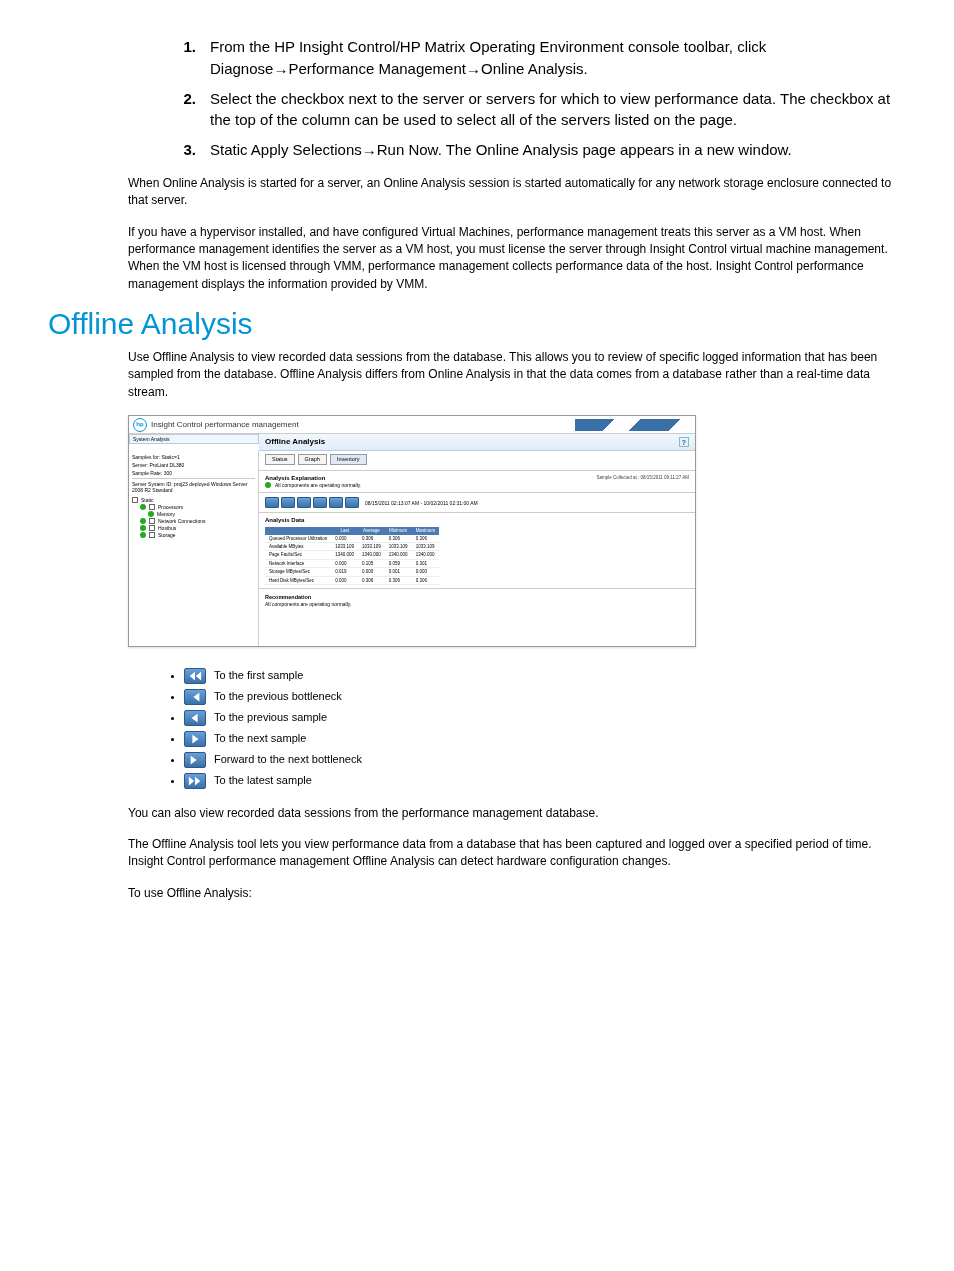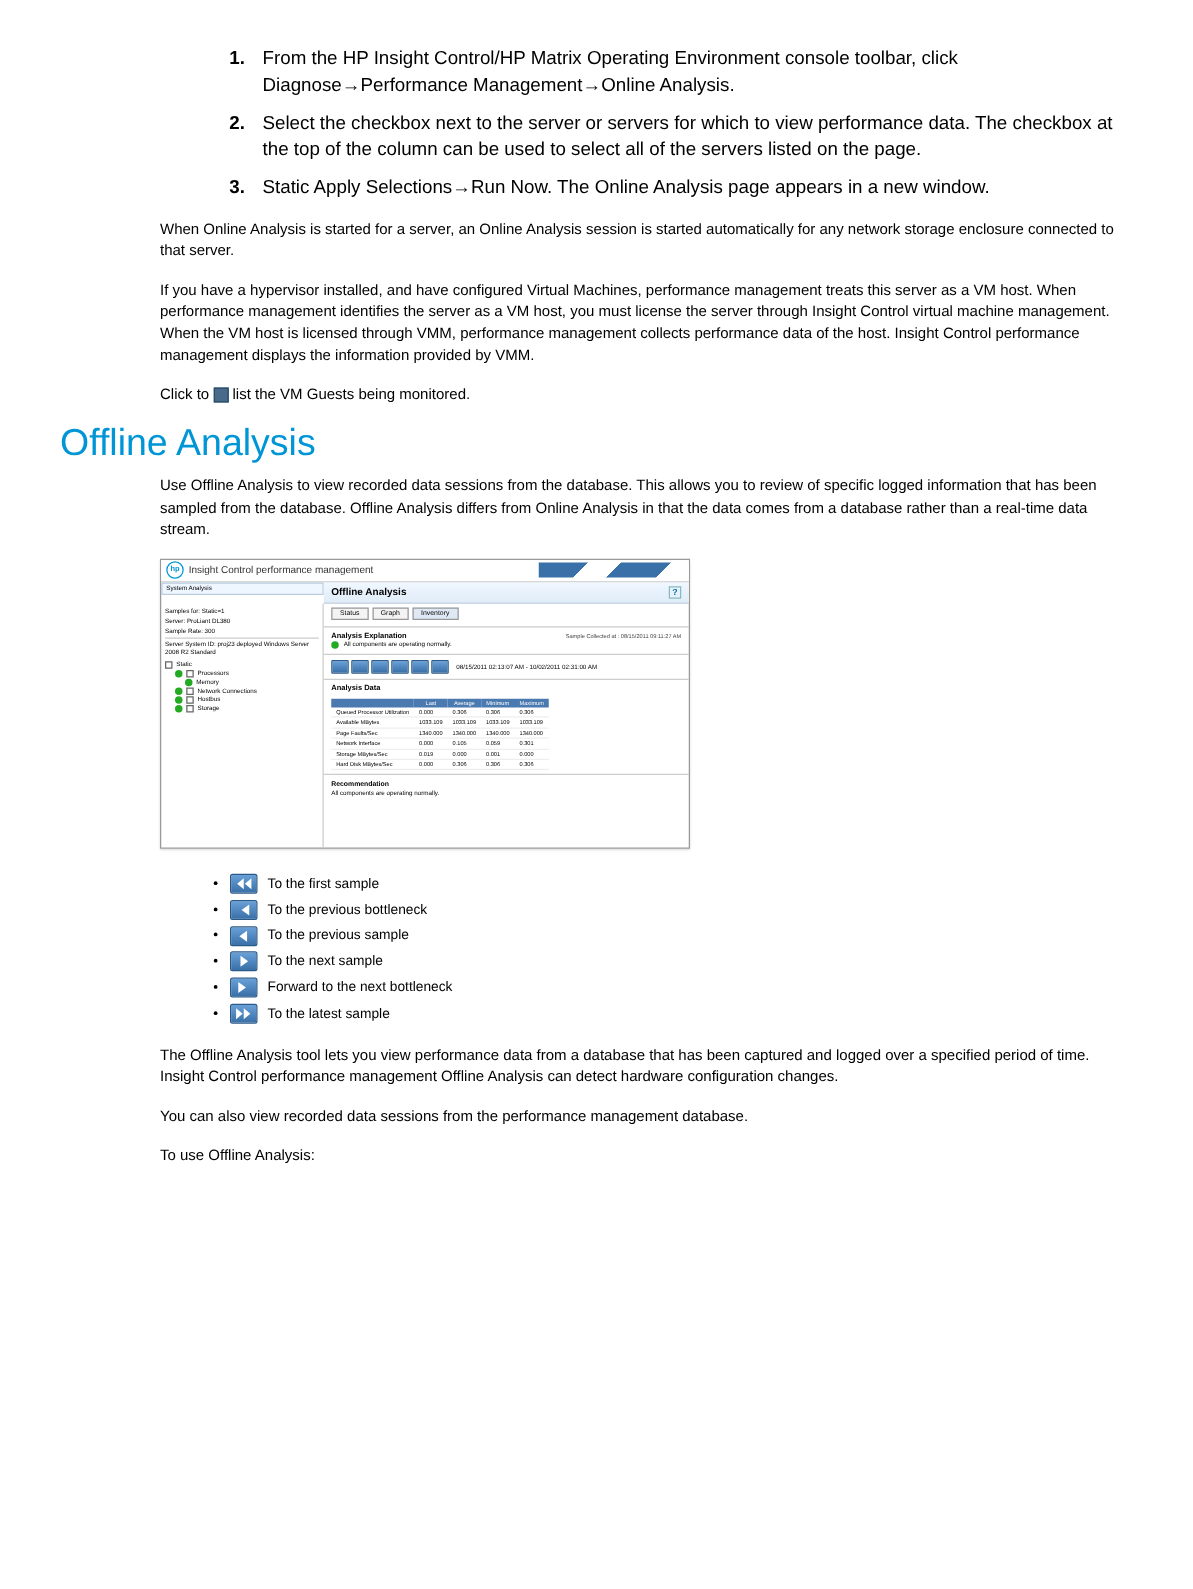--- a/index.html
+++ b/index.html
@@ -13,21 +13,21 @@
   .para { font-size: 12px; line-height: 1.45; margin-bottom: 14px; }
   .bold { font-weight: normal; }
   h1.section { font-size: 30px; font-weight: normal; color: #0096d6; margin: 14px 0 8px 0; }
   h2.subsection { font-size: 22px; font-weight: normal; color: #0096d6; margin: 18px 0 8px 0; }
   .inline-icon { display: inline-block; width: 12px; height: 12px; background: #4a6a8a; vertical-align: middle; border: 1px solid #2a4a6a; }
   .nav-icon { display: inline-block; width: 22px; height: 16px; background: linear-gradient(#6aa0d8, #3a70a8); border: 1px solid #2a5a8a; border-radius: 2px; vertical-align: middle; margin-right: 8px; position: relative; }
   .nav-icon svg { position: absolute; top: 0; left: 0; width: 100%; height: 100%; }
   ul.navlist { list-style: disc; margin-left: 56px; margin-bottom: 14px; }
   ul.navlist li { font-size: 11px; line-height: 1.9; }
   
-  .figure { width: 424px; margin: 6px 0 18px 0; border: 1px solid #999; box-shadow: 0 1px 2px rgba(0,0,0,.15); font-size: 6px; line-height: 1.2; background:#fff; }
+  .figure { width: 568px; margin: 6px 0 18px 0; border: 1px solid #999; box-shadow: 0 1px 2px rgba(0,0,0,.15); font-size: 6px; line-height: 1.2; background:#fff; }
   .fig-top { background:#fff; border-bottom:1px solid #ccc; display:flex; align-items:center; height:18px; }
   .fig-hp { width:14px; height:14px; border:1px solid #0096d6; border-radius:50%; margin:0 4px; display:flex; align-items:center; justify-content:center; color:#0096d6; font-weight:bold; }
   .fig-title { color:#333; font-size:8px; }
   .fig-tab-deco { width:120px; height:12px; background:linear-gradient(135deg,#3a70a8 0 30%,#fff 30% 50%,#3a70a8 50% 80%,#fff 80% 100%); }
   .fig-body { display:flex; min-height:195px; }
   .fig-side { width:130px; border-right:1px solid #ccc; padding:3px; }
   .fig-crumb { background:#eef6ff; border:1px solid #bcd; padding:1px 3px; margin-bottom:3px; font-size:5px; }
   .fig-kv { font-size:5px; margin-bottom:2px; }
   .fig-tree { margin-top:4px; }
   .fig-tree .row { display:flex; align-items:center; font-size:5px; margin-bottom:1px; }
@@ -73,23 +73,20 @@
       <li>
         <span class="num">3.</span>
         <span class="body">
           <span>Static </span><span class="bold">Apply Selections→Run Now</span><span>. The Online Analysis page appears in a new window.</span>
         </span>
       </li>
     </ol>
 
     <p class="para">When Online Analysis is started for a server, an Online Analysis session is started automatically for any network storage enclosure connected to that server.</p>
     <p class="para">If you have a hypervisor installed, and have configured Virtual Machines, performance management treats this server as a VM host. When performance management identifies the server as a VM host, you must license the server through Insight Control virtual machine management. When the VM host is licensed through VMM, performance management collects performance data of the host. Insight Control performance management displays the information provided by VMM.</p>
-    <p class="para">
-      <span>Click to </span><span class="inline-icon"></span><span> list the VM Guests being monitored.</span>
-    </p>
   </div>
 
   <h1 class="section">Offline Analysis</h1>
 
   <div class="content-indent">
     <p class="para">Use Offline Analysis to view recorded data sessions from the database. This allows you to review of specific logged information that has been sampled from the database. Offline Analysis differs from Online Analysis in that the data comes from a database rather than a real-time data stream.</p>
 
     <div class="figure">
       <div class="fig-top">
         <div class="fig-hp">hp</div>
@@ -255,17 +252,17 @@
               <path d="M16 3v10M13 8l-7-5v10z" fill="#fff"></path>
             </svg></span><span>Forward to the next bottleneck</span></li>
       <li><span class="nav-icon"><svg viewBox="0 0 22 16">
               <path d="M19 3v10M17 8l-6-5v10zM10 8l-6-5v10z" fill="#fff"></path>
             </svg></span><span>To the latest sample</span></li>
     </ul>
   </div>
 
 
   <div class="content-indent">
+    <p class="para">You can also view recorded data sessions from the performance management database.</p>
     <p class="para">The Offline Analysis tool lets you view performance data from a database that has been captured and logged over a specified period of time. Insight Control performance management Offline Analysis can detect hardware configuration changes.</p>
-    <p class="para">You can also view recorded data sessions from the performance management database.</p>
     <p class="para">To use Offline Analysis:</p>
   </div>
 </div>
 
 </body></html>

